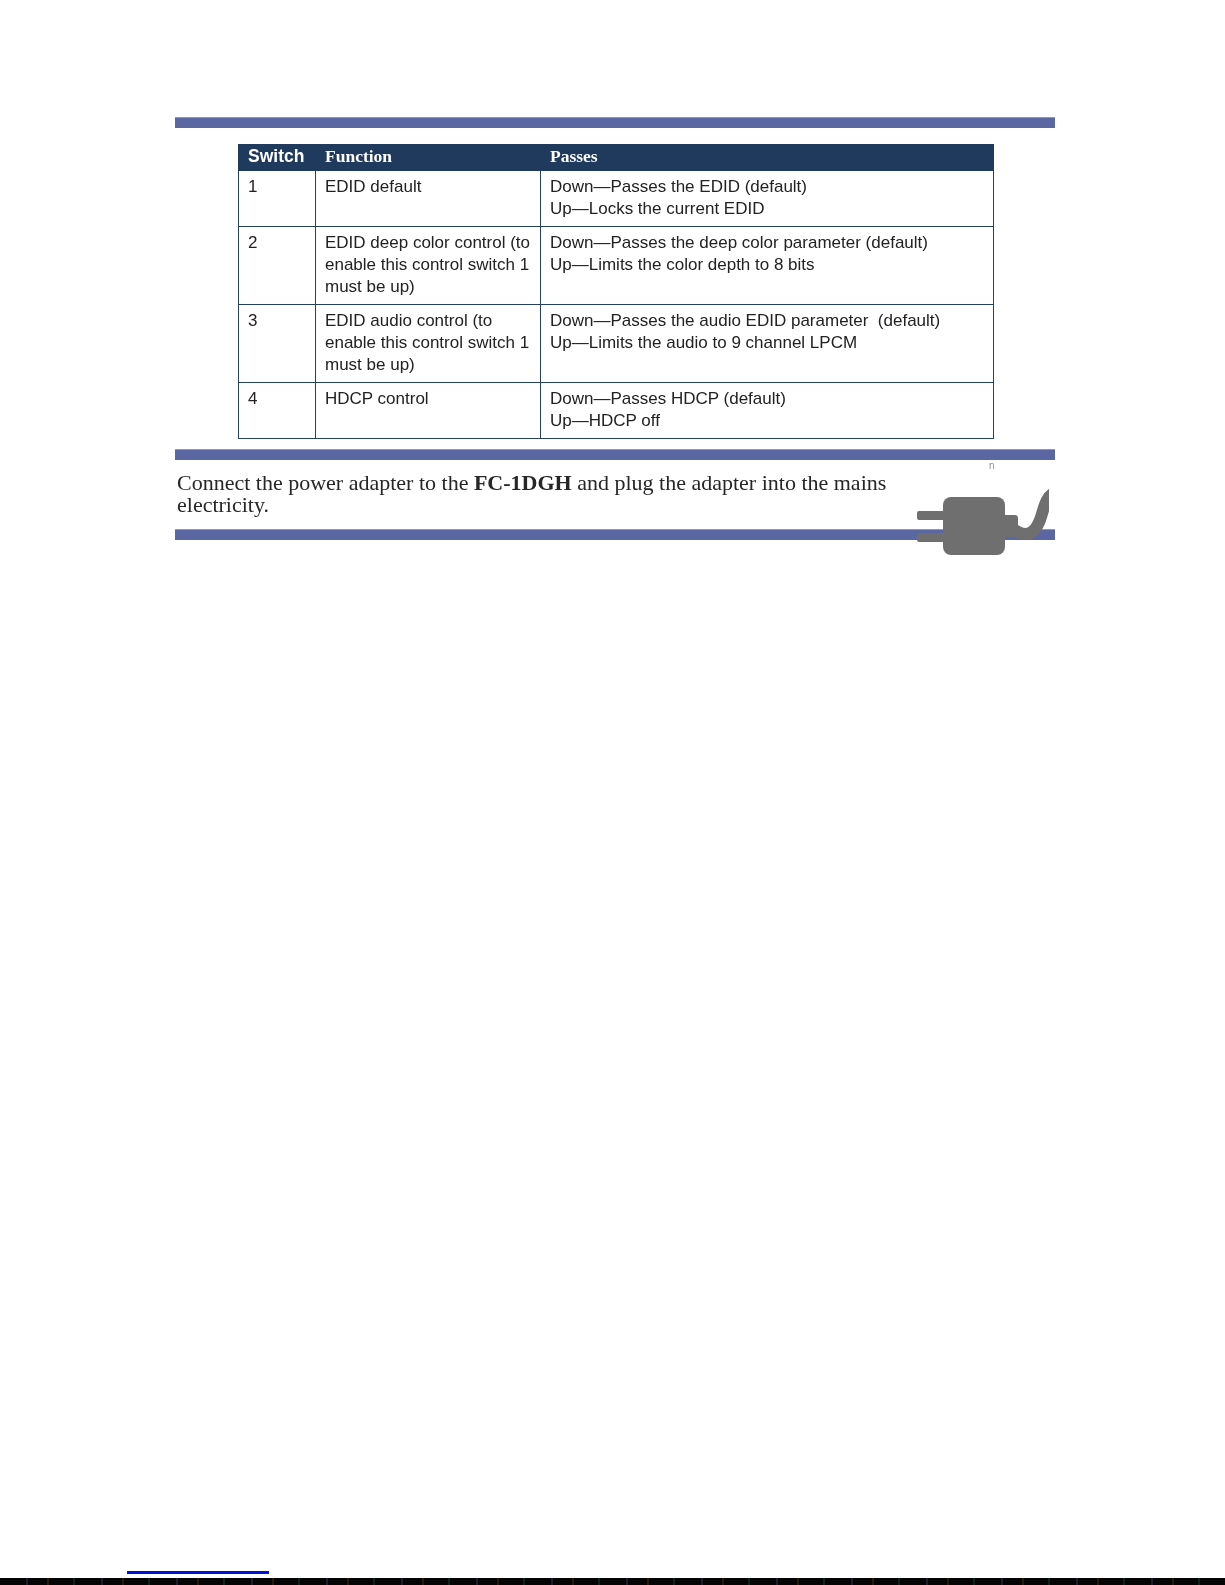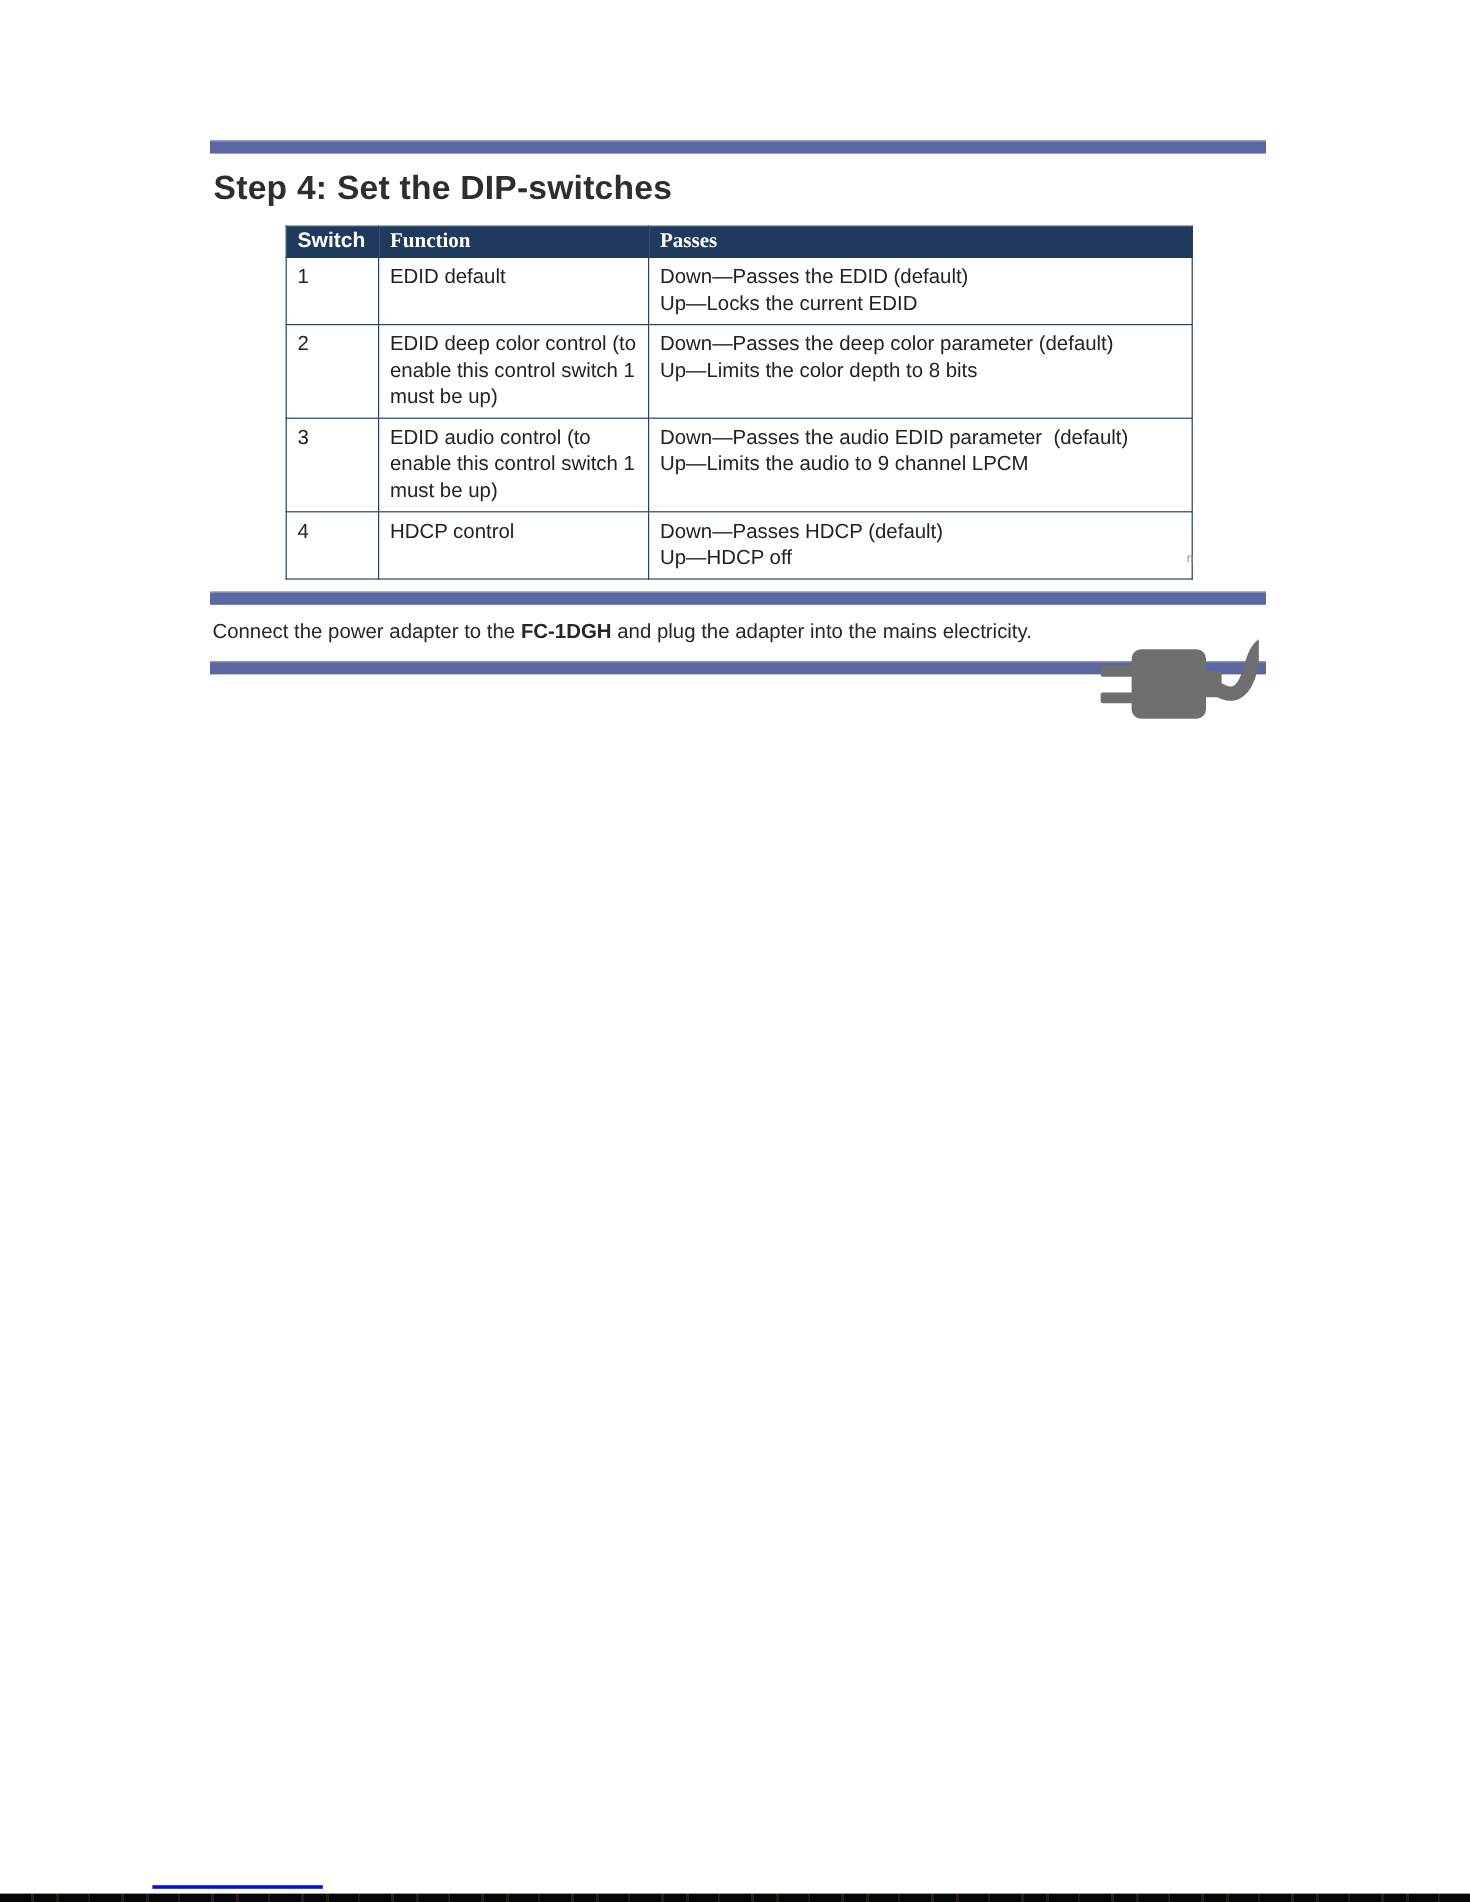--- a/index.html
+++ b/index.html
@@ -82,24 +82,25 @@
     top: 461px;
     font-size: 10px;
     color: #8f8f8f;
     line-height: 10px;
   }
 
   .step5-section { position: relative; }
 
   p.body-text {
     margin: 12px 0 0 2px;
-    font-size: 17px;
+    font-size: 22px;
     line-height: 22px;
     width: 748px;
     color: #262626;
+    font-family: Liberation Serif, serif;
   }
   p.body-text b { font-weight: bold; }
 
   .plug-icon {
     position: absolute;
     right: 6px;
     top: 12px;
     width: 132px;
     height: 82px;
   }
@@ -127,21 +128,20 @@
   }
 </style>
 </head>
 <body>
 
 <div class="page">
   <div class="content">
 
     <div class="rule rule-top"></div>
 
-    <h1 class="step-title">Step 4: Set the DIP-switches</h1>
 
     <div class="table-wrap">
       <table class="dip-table">
         <colgroup>
           <col class="c-switch">
             <col class="c-func">
             <col class="c-setting">
         </colgroup>
         <thead>
           <tr>

